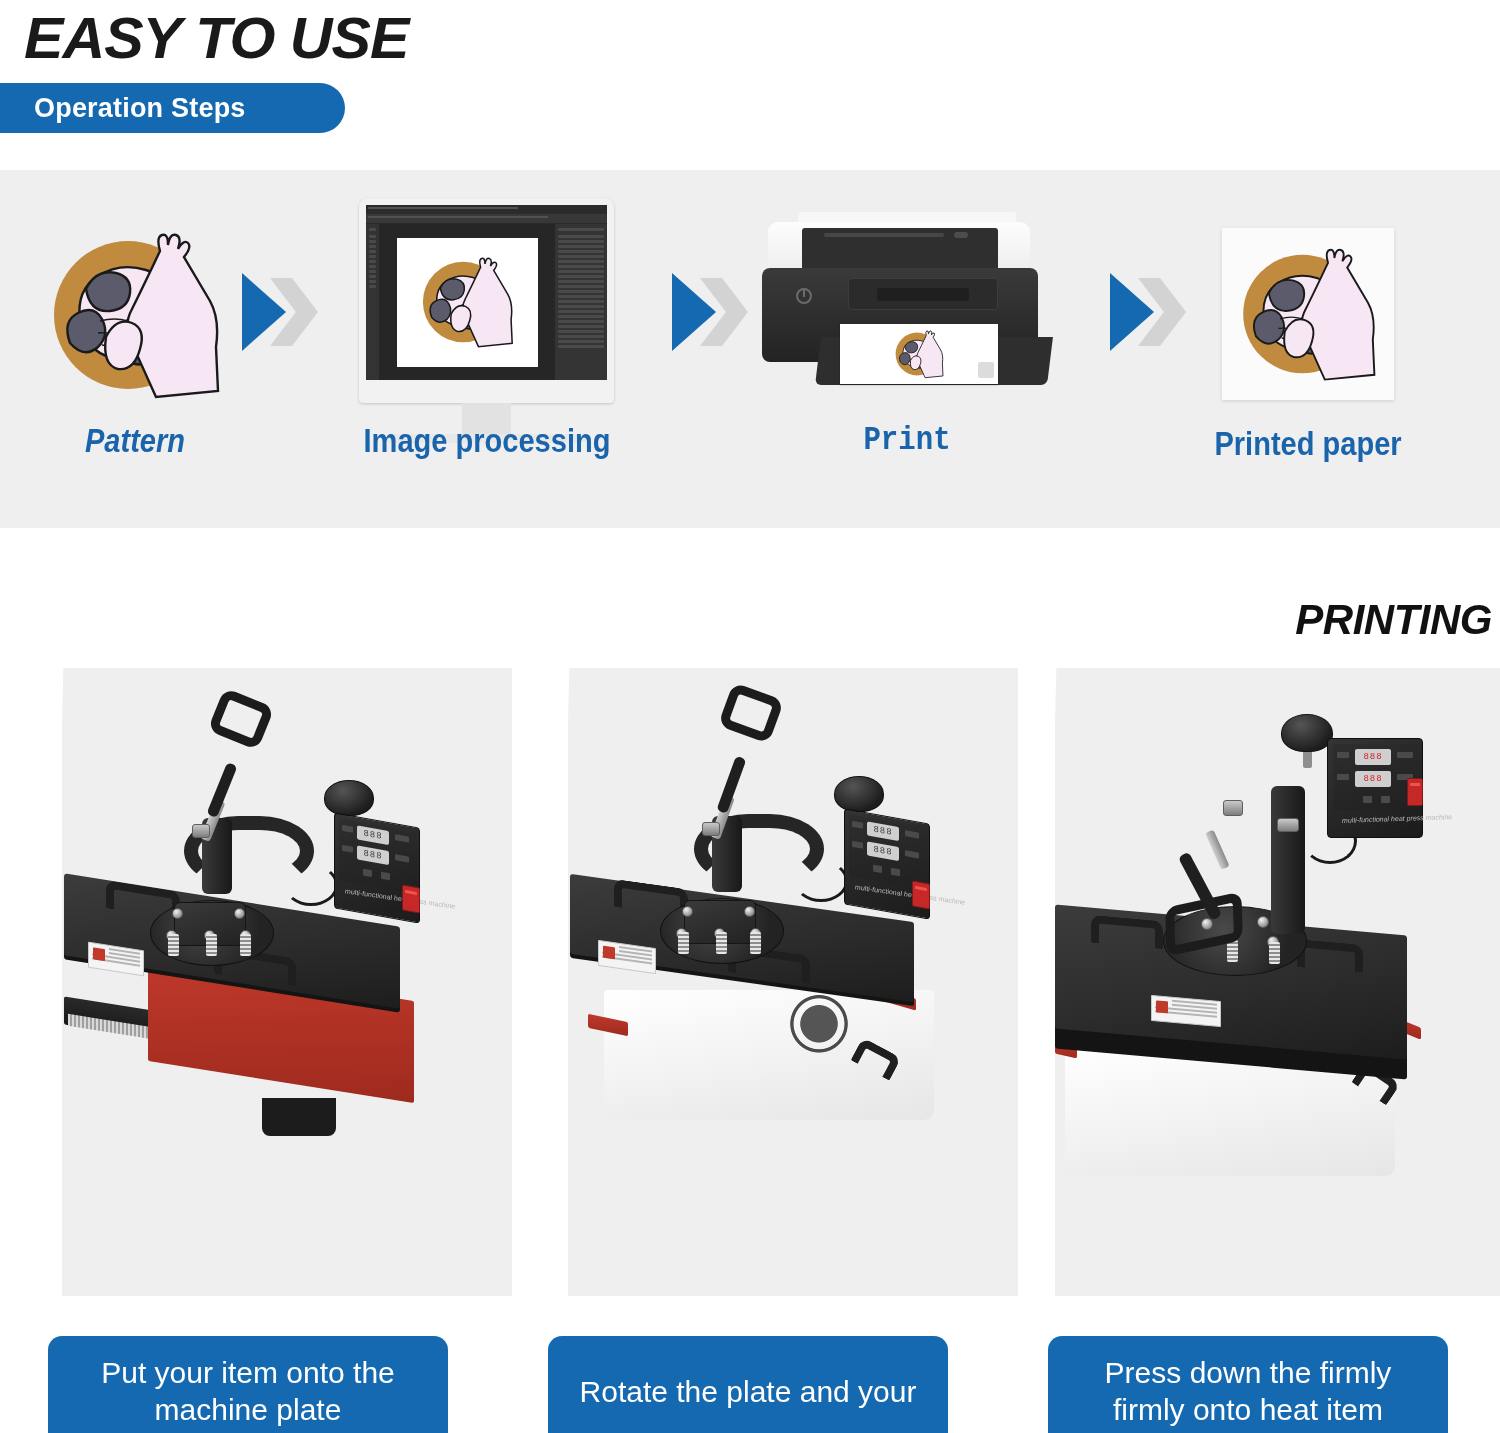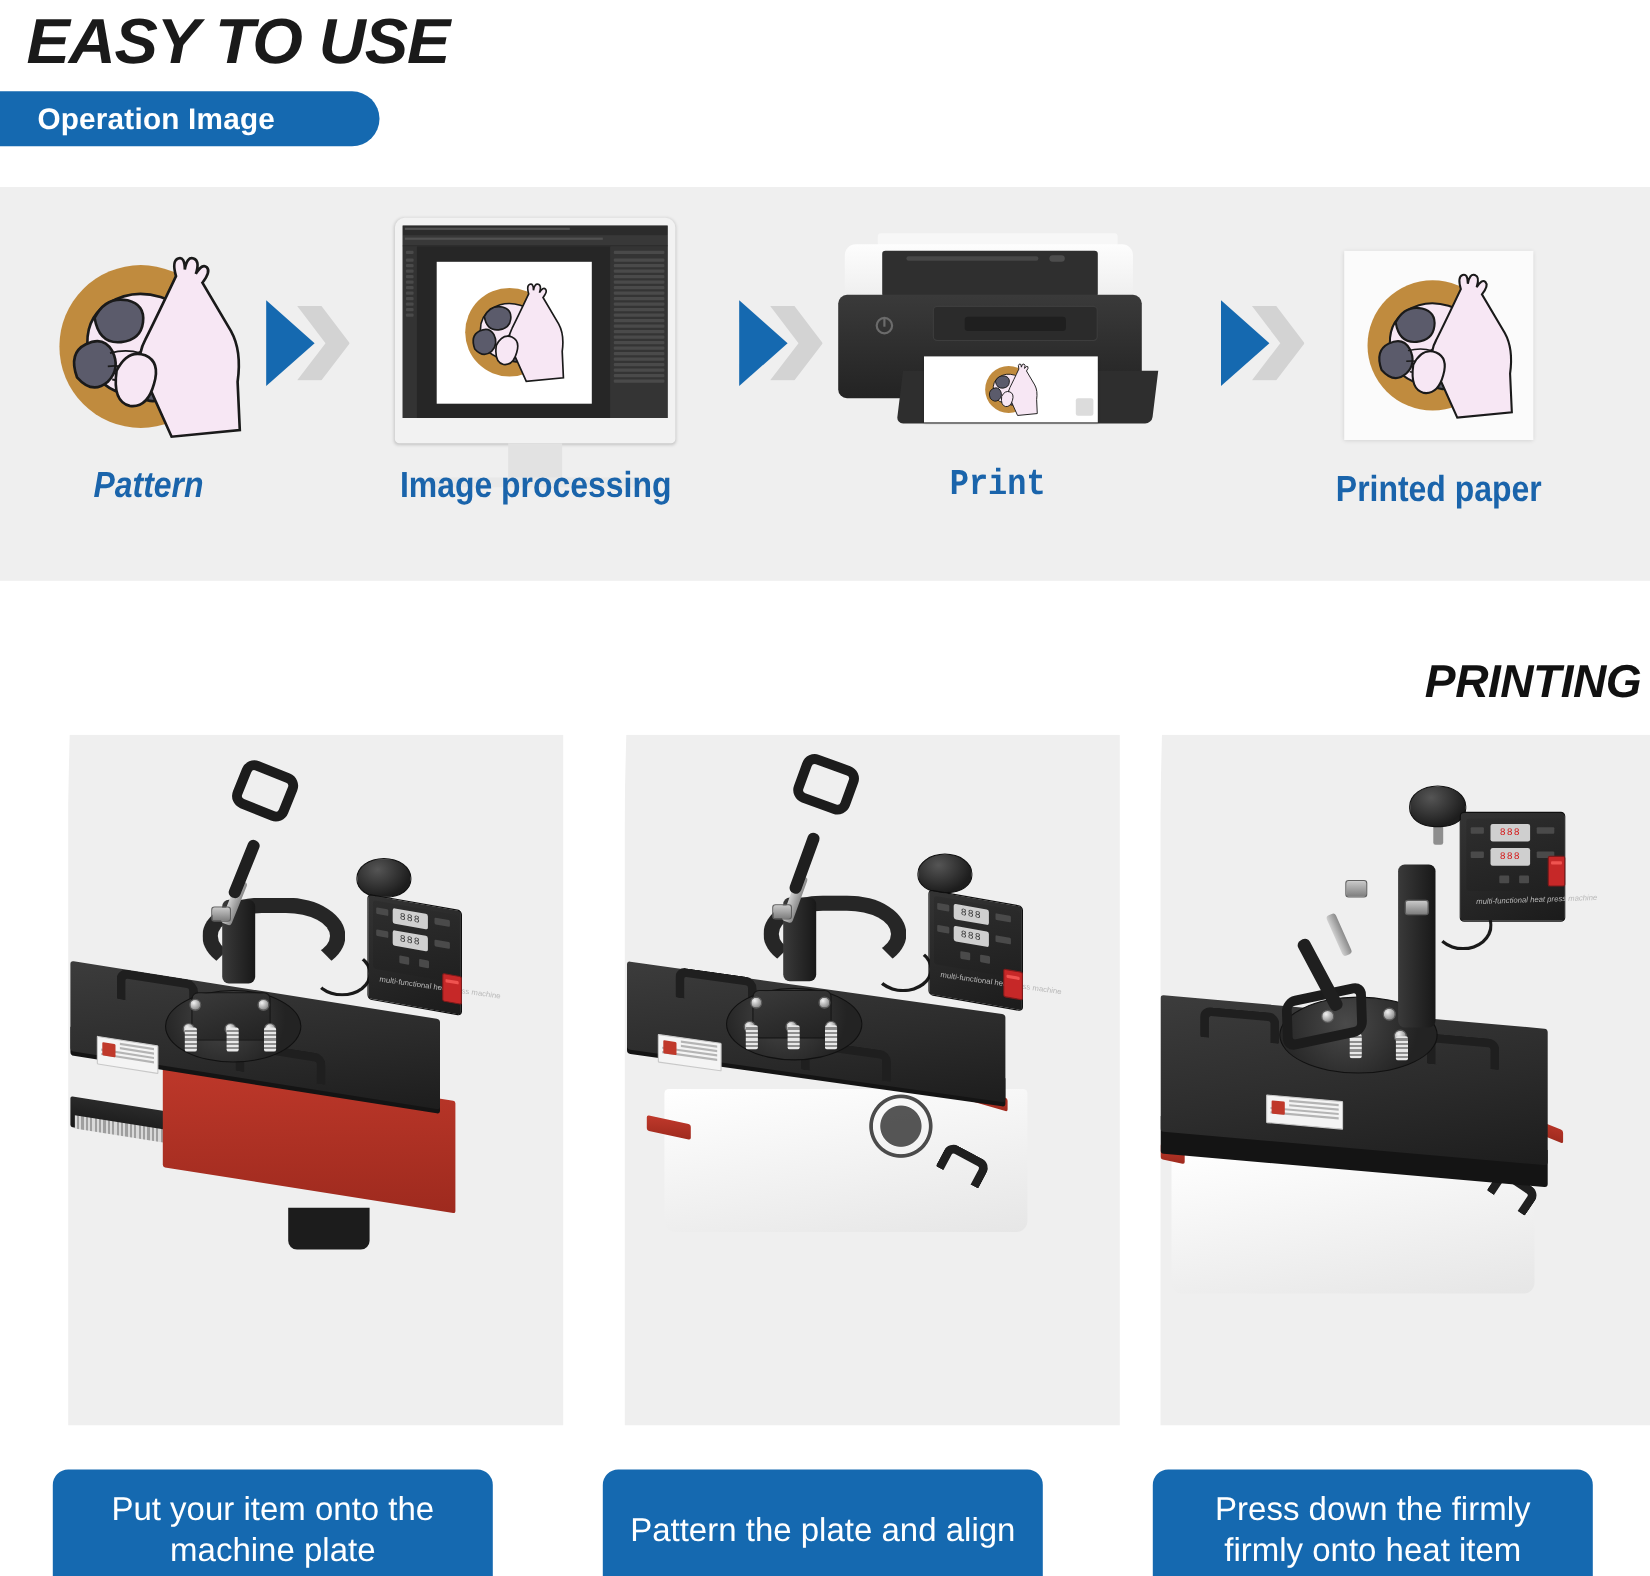--- a/index.html
+++ b/index.html
@@ -290,21 +290,21 @@
     position:absolute; border:8px solid #1f1f1f; border-radius:10px 10px 2px 2px;
     border-bottom:none;
   }
 </style>
 </head>
 <body>
 
 <div id="header">
   <div id="headline">EASY TO USE</div>
   <div id="op-pill">
-    <span>Operation Image</span>
+    <span>Operation Steps</span>
   </div>
 </div>
 
 <div id="flow-band">
 
   <div class="flow-stage" style="left:40px; top:55px;font-style:italic;">
     <div class="pug-wrap">
       <svg width="190" height="180" viewBox="0 0 190 180">
         <circle cx="88" cy="90" r="74" fill="#c08b3e"></circle>
         <path d="M40 95 q-4 -30 18 -44 q22 -14 48 -6 q26 8 30 34 q4 28 -16 44 q-22 18 -48 10 q-28 -8 -32 -38 z" fill="#f7e7f4" stroke="#1a1a1a" stroke-width="2.4"></path>
@@ -598,21 +598,21 @@
         <div class="hp-btn" style="left:42px; top:46px; width:9px; height:7px;"></div>
       </div>
       <div class="hp-brand" style="left:10px; top:70px;">multi-functional heat press machine</div>
     </div>
     <div class="hp-switch" style="left:344px; top:214px; width:18px; height:26px; transform:skewY(10deg);"></div>
   </div>
 
 </div>
 <div class="step-box" style="left:548px; top:1336px;">
   <span>
-    <span>Pattern the plate and align</span><br>
+    <span>Rotate the plate and your</span><br>
   </span>
 </div>
 
 <div class="step-panel" style="left:1055px;">
   <div class="panel-bg"></div>
   <div class="panel-inner">
 
     <div class="hp-shirt" style="left:10px; top:378px; width:330px; height:130px;"></div>
     <div class="hp-redmat" style="left:0px; top:374px; width:22px; height:14px; transform:skewY(12deg);"></div>
     <div class="hp-redmat" style="left:318px; top:350px; width:48px; height:12px; transform:skewY(22deg);"></div>

